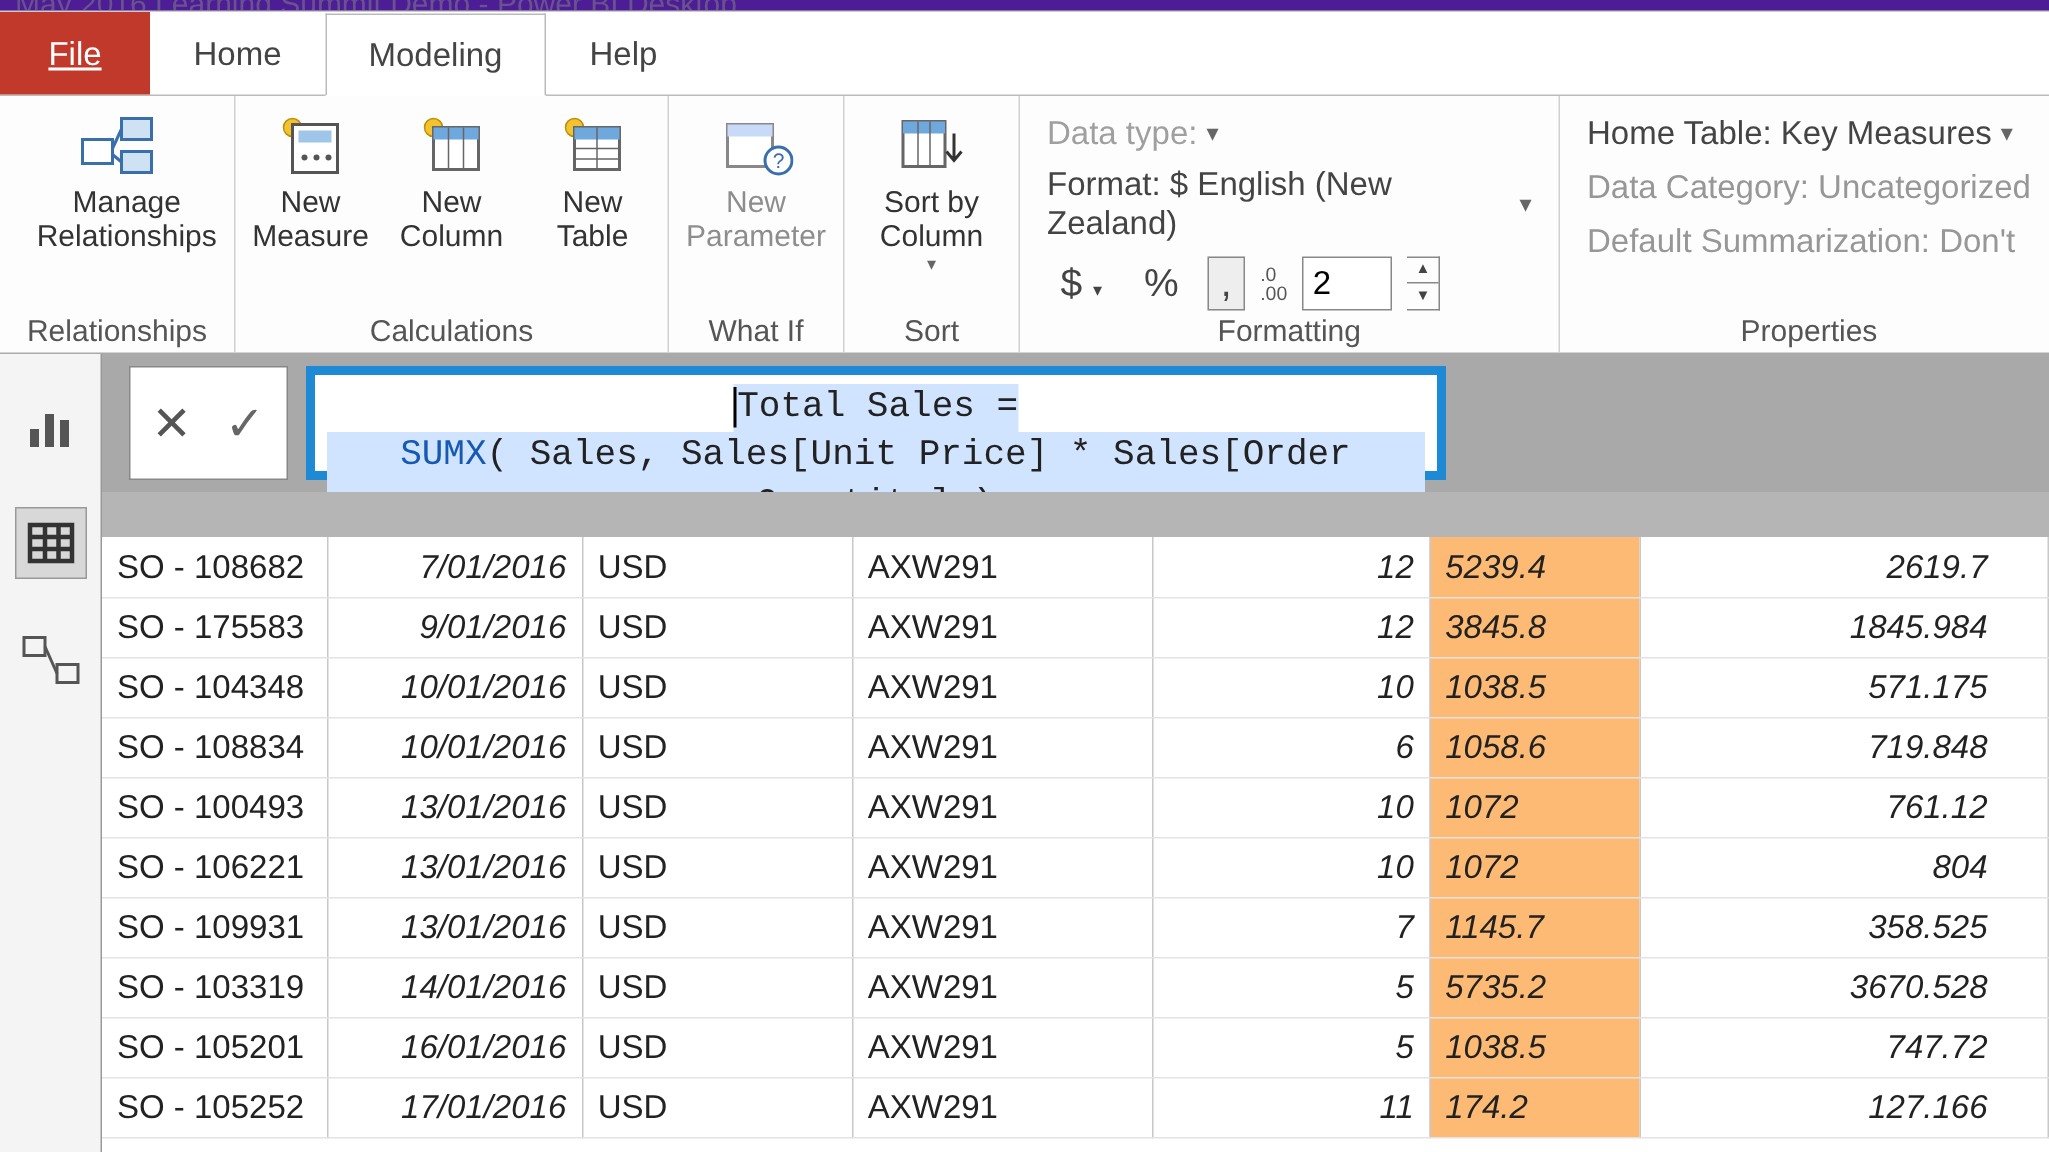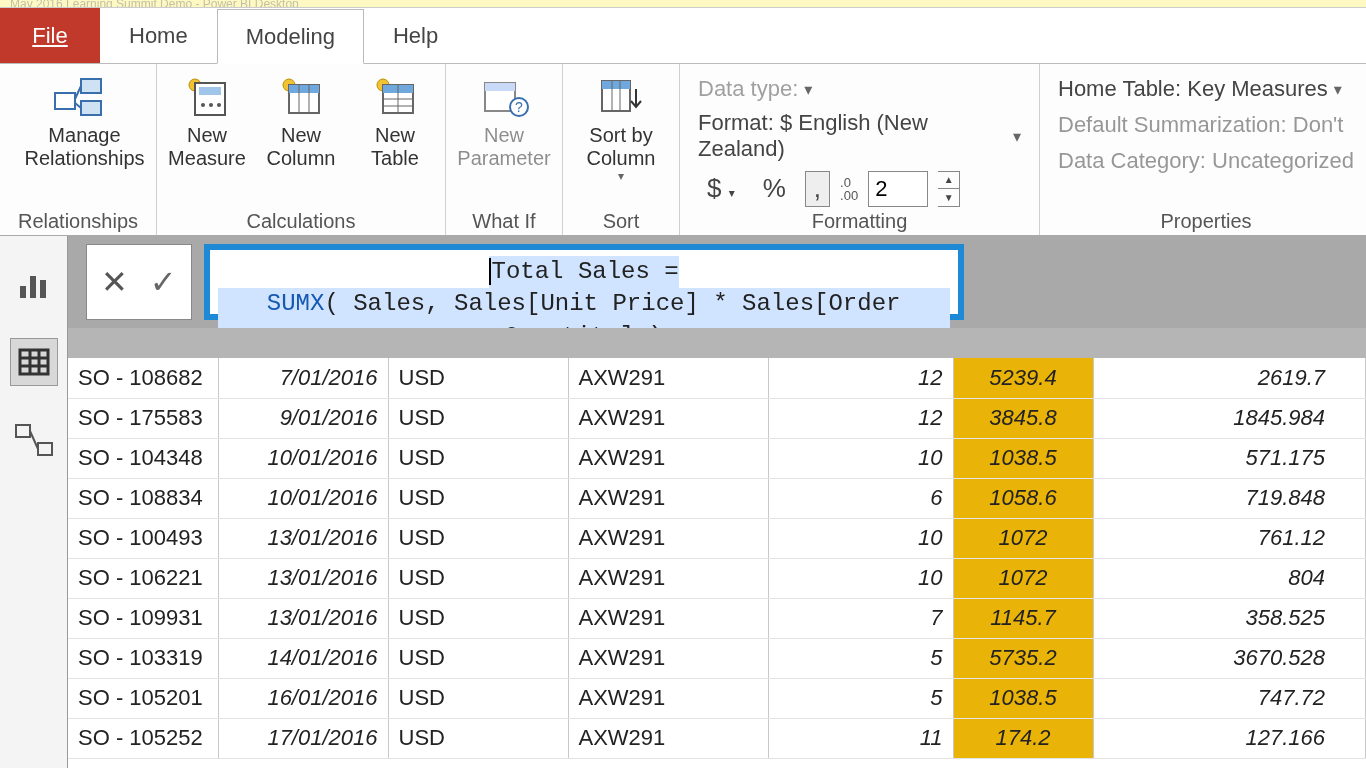--- a/index.html
+++ b/index.html
@@ -7,27 +7,27 @@
     font-family: "Segoe UI", Tahoma, sans-serif;
     font-size: 16px;
     background: #fff;
     width: 1366px;
     height: 768px;
     overflow: hidden;
     color: #222;
   }
   .titlebar {
     height: 8px;
-    background: #fef9c3;
+    background: #4c1d95;
     border-bottom: 1px solid #ccc;
     display: flex;
     align-items: center;
     padding-left: 10px;
     color: #333;
-    font-size: 12px;
+    font-size: 20px;
     overflow: hidden;
   }
   .titlebar .faded { color: #888; opacity: .5; margin-right: 18px; }
   .menubar {
     height: 56px;
     display: flex;
     align-items: stretch;
     border-bottom: 1px solid #bbb;
     background: #fff;
   }
@@ -180,21 +180,21 @@
     border-bottom: 1px solid #e3e3e3;
     padding: 6px 10px;
     height: 40px;
     white-space: nowrap;
   }
   .col-so   { width: 150px; text-align: left; }
   .col-date { width: 170px; text-align: right; font-style: italic; }
   .col-cur  { width: 180px; text-align: left; }
   .col-code { width: 200px; text-align: left; }
   .col-qty  { width: 185px; text-align: right; font-style: italic; }
-  .col-val1 { width: 140px; text-align: center; font-style: italic; background: #eab308;}
+  .col-val1 { width: 140px; text-align: left; font-style: italic; background: #fdba74;}
   .col-val2 { text-align: right; font-style: italic; padding-right: 40px !important;}
   .icon-svg { display:block; }
 </style>
 </head>
 <body>
 
 <div class="titlebar">
   <span class="faded">May 2016 Learning Summit Demo - Power BI Desktop</span>
 </div>
 
@@ -340,24 +340,24 @@
   </div>
 
   <div class="ribbon-group" style="border-right:none; flex:1;">
     <div class="group-body">
       <div class="props-group">
         <div class="fmt-row">
           <span>Home Table: Key Measures</span>
           <span class="drop">▾</span>
         </div>
         <div class="fmt-row">
+          <span style="opacity:.55;">Data Category: Uncategorized</span>
+        </div>
+        <div class="fmt-row">
           <span style="opacity:.55;">Default Summarization: Don't</span>
-        </div>
-        <div class="fmt-row">
-          <span style="opacity:.55;">Data Category: Uncategorized</span>
         </div>
       </div>
     </div>
     <div class="group-label">Properties</div>
   </div>
 
 </div>
 
 <div class="content-row">
   <div class="left-rail">

